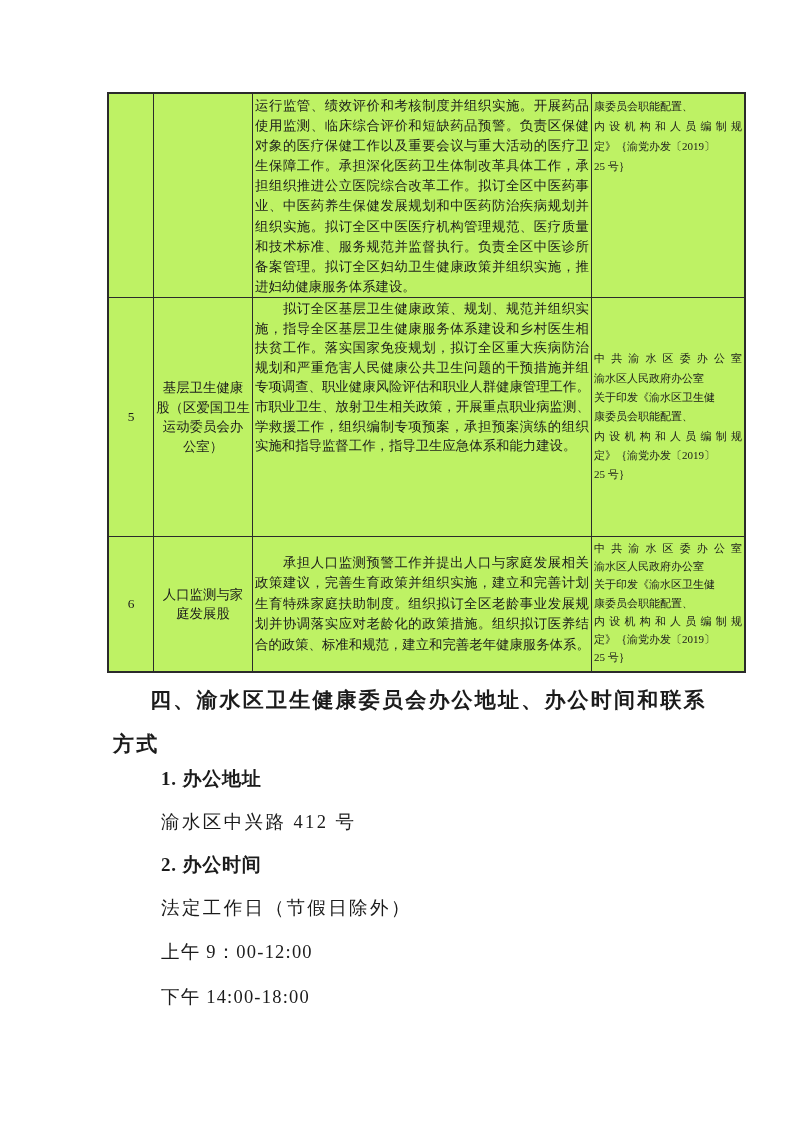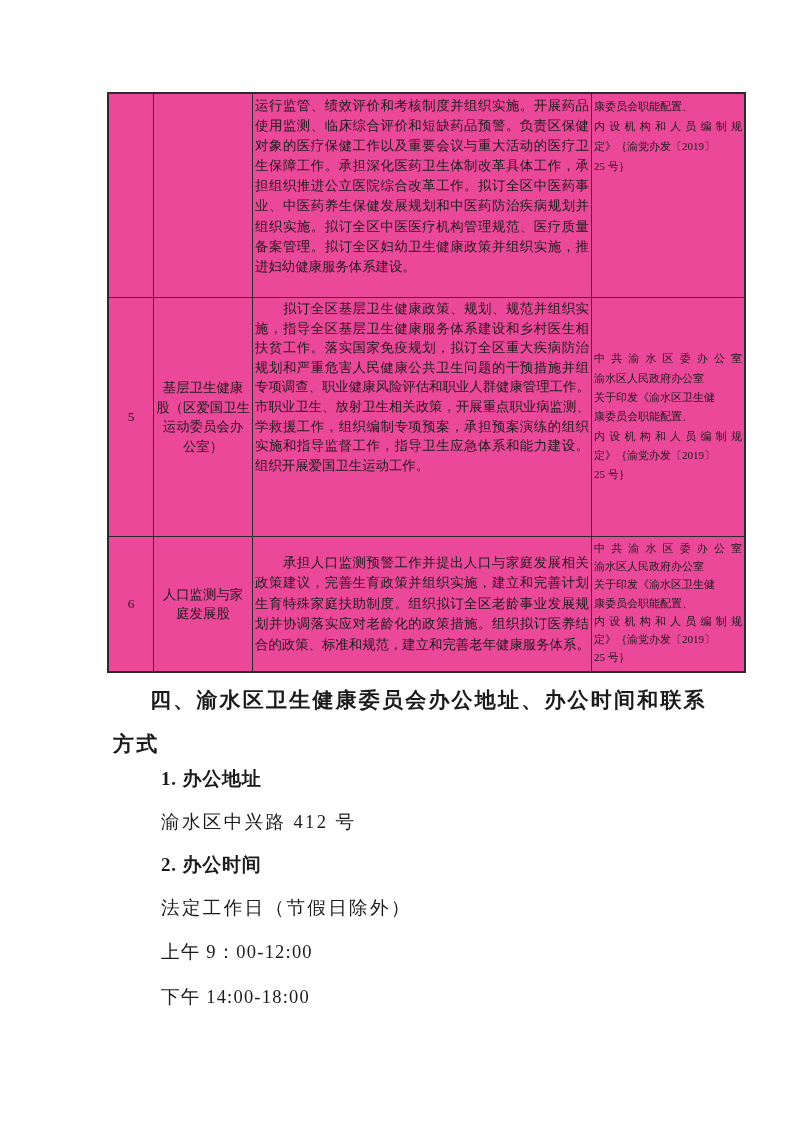--- a/index.html
+++ b/index.html
@@ -9,21 +9,21 @@
     font-family:"Liberation Serif","DejaVu Serif",serif;
     overflow:hidden;
   }
   
   .dtable {
     position:absolute; left:107px; top:92px;
     display:grid;
     grid-template-columns:45px 99px 339px 152px;
     grid-template-rows:204px 239px 134px;
     border:2px solid #2b2b2b;
-    background:#ec4899;
+    background:#bef264;
     font-family:Liberation Serif, serif;
   }
   .cell {
     box-sizing:border-box; overflow:hidden;
     border-right:1px solid #2b2b2b; border-bottom:1px solid #2b2b2b;
   }
   .cell.c4 { border-right:none; }
   .cell.r3 { border-bottom:none; }
   .num  { display:flex; align-items:center; justify-content:center; font-size:13.4px; }
   .name { display:flex; flex-direction:column; justify-content:center; font-size:13.4px; line-height:19.5px; padding:0 1px; }
@@ -63,20 +63,21 @@
   <div class="cell c1 r1 num"></div>
   <div class="cell c2 r1 name"></div>
   <div class="cell c3 r1 duties">
       <div class="line">运行监管、绩效评价和考核制度并组织实施。开展药品</div>
       <div class="line">使用监测、临床综合评价和短缺药品预警。负责区保健</div>
       <div class="line">对象的医疗保健工作以及重要会议与重大活动的医疗卫</div>
       <div class="line">生保障工作。承担深化医药卫生体制改革具体工作，承</div>
       <div class="line">担组织推进公立医院综合改革工作。拟订全区中医药事</div>
       <div class="line">业、中医药养生保健发展规划和中医药防治疾病规划并</div>
       <div class="line">组织实施。拟订全区中医医疗机构管理规范、医疗质量</div>
+      <div class="line">和技术标准、服务规范并监督执行。负责全区中医诊所</div>
       <div class="line">备案管理。拟订全区妇幼卫生健康政策并组织实施，推</div>
       <div class="line">进妇幼健康服务体系建设。</div>
     </div>
   <div class="cell c4 r1 basis">
       <div class="line">康委员会职能配置、</div>
       <div class="line spread">内设机构和人员编制规</div>
       <div class="line">定》｛渝党办发〔2019〕</div>
       <div class="line">25 号｝</div>
     </div>
 
@@ -89,21 +90,20 @@
     </div>
   <div class="cell c3 r2 duties">
       <div class="line">　　拟订全区基层卫生健康政策、规划、规范并组织实</div>
       <div class="line">施，指导全区基层卫生健康服务体系建设和乡村医生相</div>
       <div class="line">扶贫工作。落实国家免疫规划，拟订全区重大疾病防治</div>
       <div class="line">规划和严重危害人民健康公共卫生问题的干预措施并组</div>
       <div class="line">专项调查、职业健康风险评估和职业人群健康管理工作。</div>
       <div class="line">市职业卫生、放射卫生相关政策，开展重点职业病监测、</div>
       <div class="line">学救援工作，组织编制专项预案，承担预案演练的组织</div>
       <div class="line">实施和指导监督工作，指导卫生应急体系和能力建设。</div>
-      <div class="line">组织开展爱国卫生运动工作。</div>
     </div>
   <div class="cell c4 r2 basis">
       <div class="line spread">中共渝水区委办公室</div>
       <div class="line">渝水区人民政府办公室</div>
       <div class="line">关于印发《渝水区卫生健</div>
       <div class="line">康委员会职能配置、</div>
       <div class="line spread">内设机构和人员编制规</div>
       <div class="line">定》｛渝党办发〔2019〕</div>
       <div class="line">25 号｝</div>
     </div>

